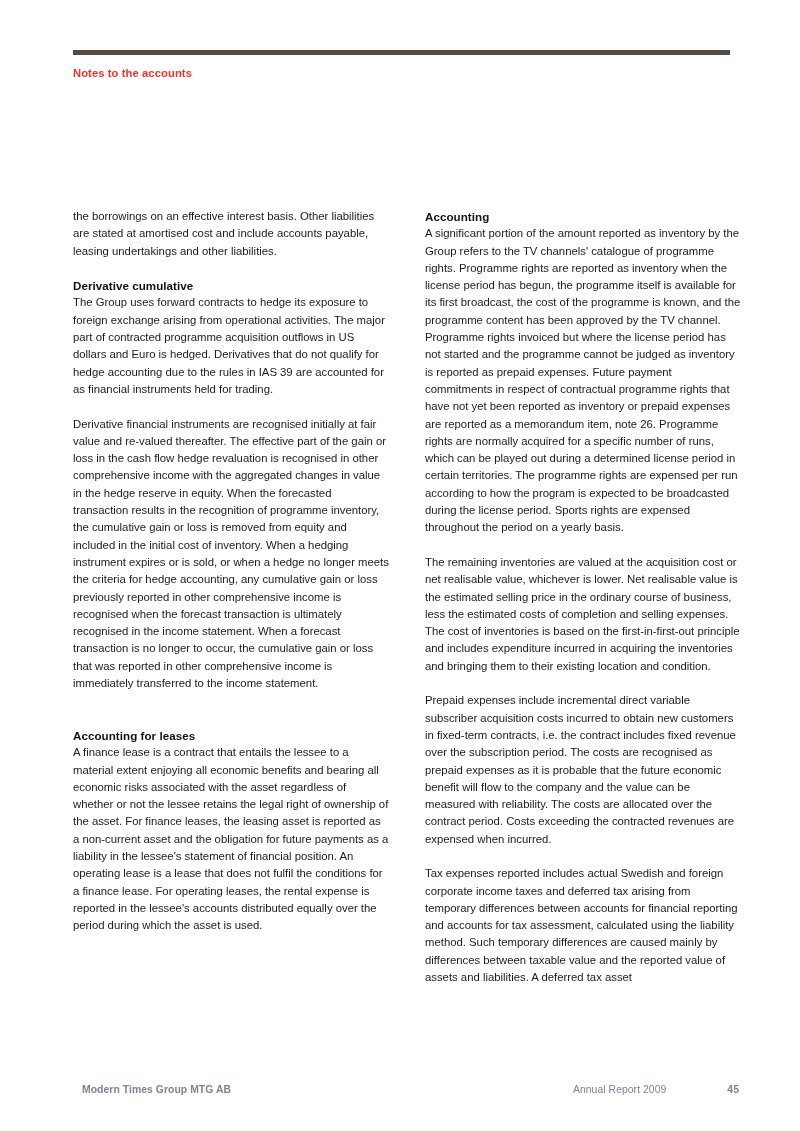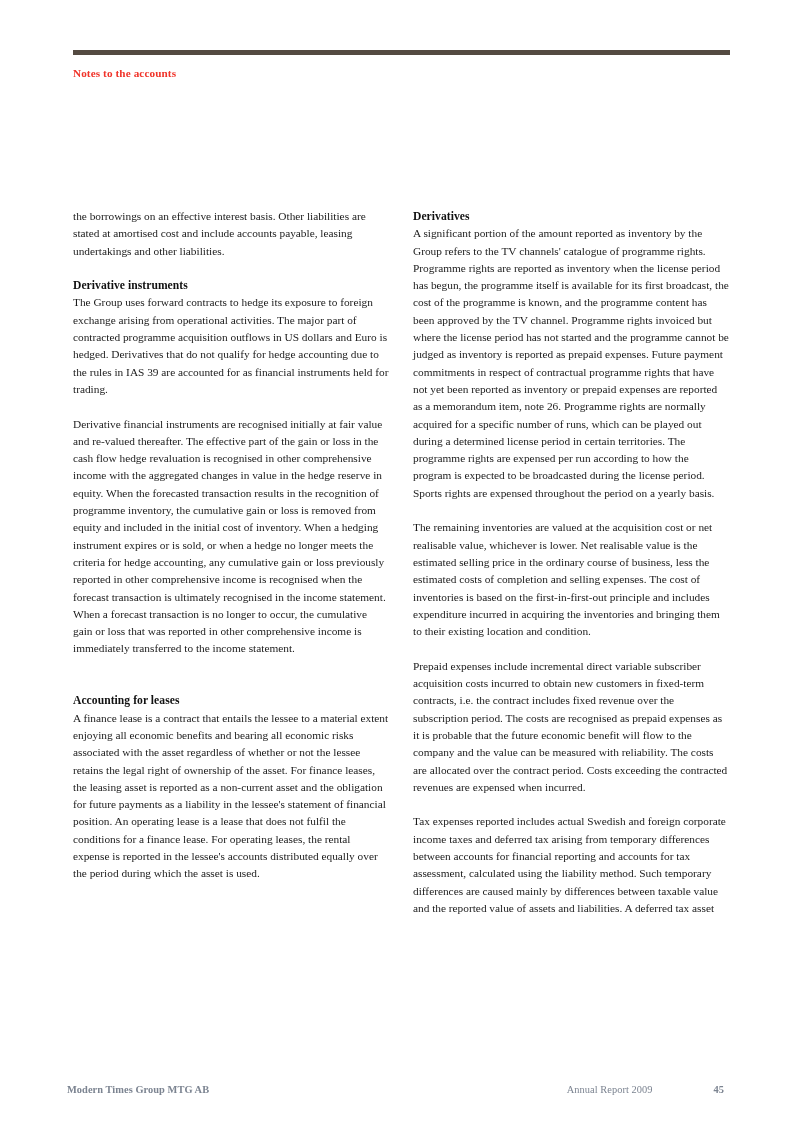--- a/index.html
+++ b/index.html
@@ -14,21 +14,20 @@
     color: #1a1a1a;
     position: relative;
     overflow: hidden;
   }
 
   .page {
     position: absolute;
     inset: 0;
     width: 696px;
     height: 1131px;
-    font-family: Liberation Serif, serif;
   }
 
   
   .header-rule {
     position: absolute;
     left: 73px;
     top: 50px;
     width: 657px;
     height: 5px;
     background: #544a41;
@@ -43,21 +42,21 @@
     color: #f0342a;
   }
 
   
   .columns {
     position: absolute;
     left: 73px;
     top: 208px;
     width: 657px;
     display: flex;
-    gap: 24px;
+    gap: 36px;
   }
   .col {
     width: 316px;
     flex: 0 0 316px;
   }
 
   h2.sec {
     font-size: 11.6px;
     font-weight: bold;
     line-height: 17.3px;
@@ -76,21 +75,21 @@
     text-align: left;
   }
   
   .blockgap {
     height: 17.3px;
   }
 
   
   .footer {
     position: absolute;
-    left: 67px;
+    left: 82px;
     top: 1084px;
     width: 657px;
     height: 16px;
     display: flex;
     align-items: baseline;
     justify-content: space-between;
     font-size: 10.4px;
     color: #7c8491;
   }
   .footer-left {
@@ -120,36 +119,36 @@
   <div class="header-rule"></div>
   <div class="header-label">Notes to the accounts</div>
 
   <div class="columns">
 
     <div class="col">
 
       <p class="para">the borrowings on an effective interest basis. Other liabilities are stated at amortised cost and include accounts payable, leasing undertakings and other liabilities.</p>
 
       <div class="blockgap"></div>
-      <h2 class="sec">Derivative instruments</h2>
+      <h2 class="sec">Derivative cumulative</h2>
       <p class="para">The Group uses forward contracts to hedge its exposure to foreign exchange arising from operational activities. The major part of contracted programme acquisition outflows in US dollars and Euro is hedged. Derivatives that do not qualify for hedge accounting due to the rules in IAS 39 are accounted for as financial instruments held for trading.</p>
       <div class="blockgap"></div>
       <p class="para">Derivative financial instruments are recognised initially at fair value and re-valued thereafter. The effective part of the gain or loss in the cash flow hedge revaluation is recognised in other comprehensive income with the aggregated changes in value in the hedge reserve in equity. When the forecasted transaction results in the recognition of programme inventory, the cumulative gain or loss is removed from equity and included in the initial cost of inventory. When a hedging instrument expires or is sold, or when a hedge no longer meets the criteria for hedge accounting, any cumulative gain or loss previously reported in other comprehensive income is recognised when the forecast transaction is ultimately recognised in the income statement. When a forecast transaction is no longer to occur, the cumulative gain or loss that was reported in other comprehensive income is immediately transferred to the income statement.</p>
 
       <div class="blockgap"></div>
 
       <div class="blockgap"></div>
       <h2 class="sec">Accounting for leases</h2>
       <p class="para">A finance lease is a contract that entails the lessee to a material extent enjoying all economic benefits and bearing all economic risks associated with the asset regardless of whether or not the lessee retains the legal right of ownership of the asset. For finance leases, the leasing asset is reported as a non-current asset and the obligation for future payments as a liability in the lessee's statement of financial position. An operating lease is a lease that does not fulfil the conditions for a finance lease. For operating leases, the rental expense is reported in the lessee's accounts distributed equally over the period during which the asset is used.</p>
 
     </div>
 
     <div class="col">
 
-      <h2 class="sec">Derivatives</h2>
+      <h2 class="sec">Accounting</h2>
       <p class="para">A significant portion of the amount reported as inventory by the Group refers to the TV channels' catalogue of programme rights. Programme rights are reported as inventory when the license period has begun, the programme itself is available for its first broadcast, the cost of the programme is known, and the programme content has been approved by the TV channel. Programme rights invoiced but where the license period has not started and the programme cannot be judged as inventory is reported as prepaid expenses. Future payment commitments in respect of contractual programme rights that have not yet been reported as inventory or prepaid expenses are reported as a memorandum item, note 26. Programme rights are normally acquired for a specific number of runs, which can be played out during a determined license period in certain territories. The programme rights are expensed per run according to how the program is expected to be broadcasted during the license period. Sports rights are expensed throughout the period on a yearly basis.</p>
       <div class="blockgap"></div>
       <p class="para">The remaining inventories are valued at the acquisition cost or net realisable value, whichever is lower. Net realisable value is the estimated selling price in the ordinary course of business, less the estimated costs of completion and selling expenses. The cost of inventories is based on the first-in-first-out principle and includes expenditure incurred in acquiring the inventories and bringing them to their existing location and condition.</p>
 
       <div class="blockgap"></div>
       <p class="para">Prepaid expenses include incremental direct variable subscriber acquisition costs incurred to obtain new customers in fixed-term contracts, i.e. the contract includes fixed revenue over the subscription period. The costs are recognised as prepaid expenses as it is probable that the future economic benefit will flow to the company and the value can be measured with reliability. The costs are allocated over the contract period. Costs exceeding the contracted revenues are expensed when incurred.</p>
 
       <div class="blockgap"></div>
       <p class="para">Tax expenses reported includes actual Swedish and foreign corporate income taxes and deferred tax arising from temporary differences between accounts for financial reporting and accounts for tax assessment, calculated using the liability method. Such temporary differences are caused mainly by differences between taxable value and the reported value of assets and liabilities. A deferred tax asset</p>
 

